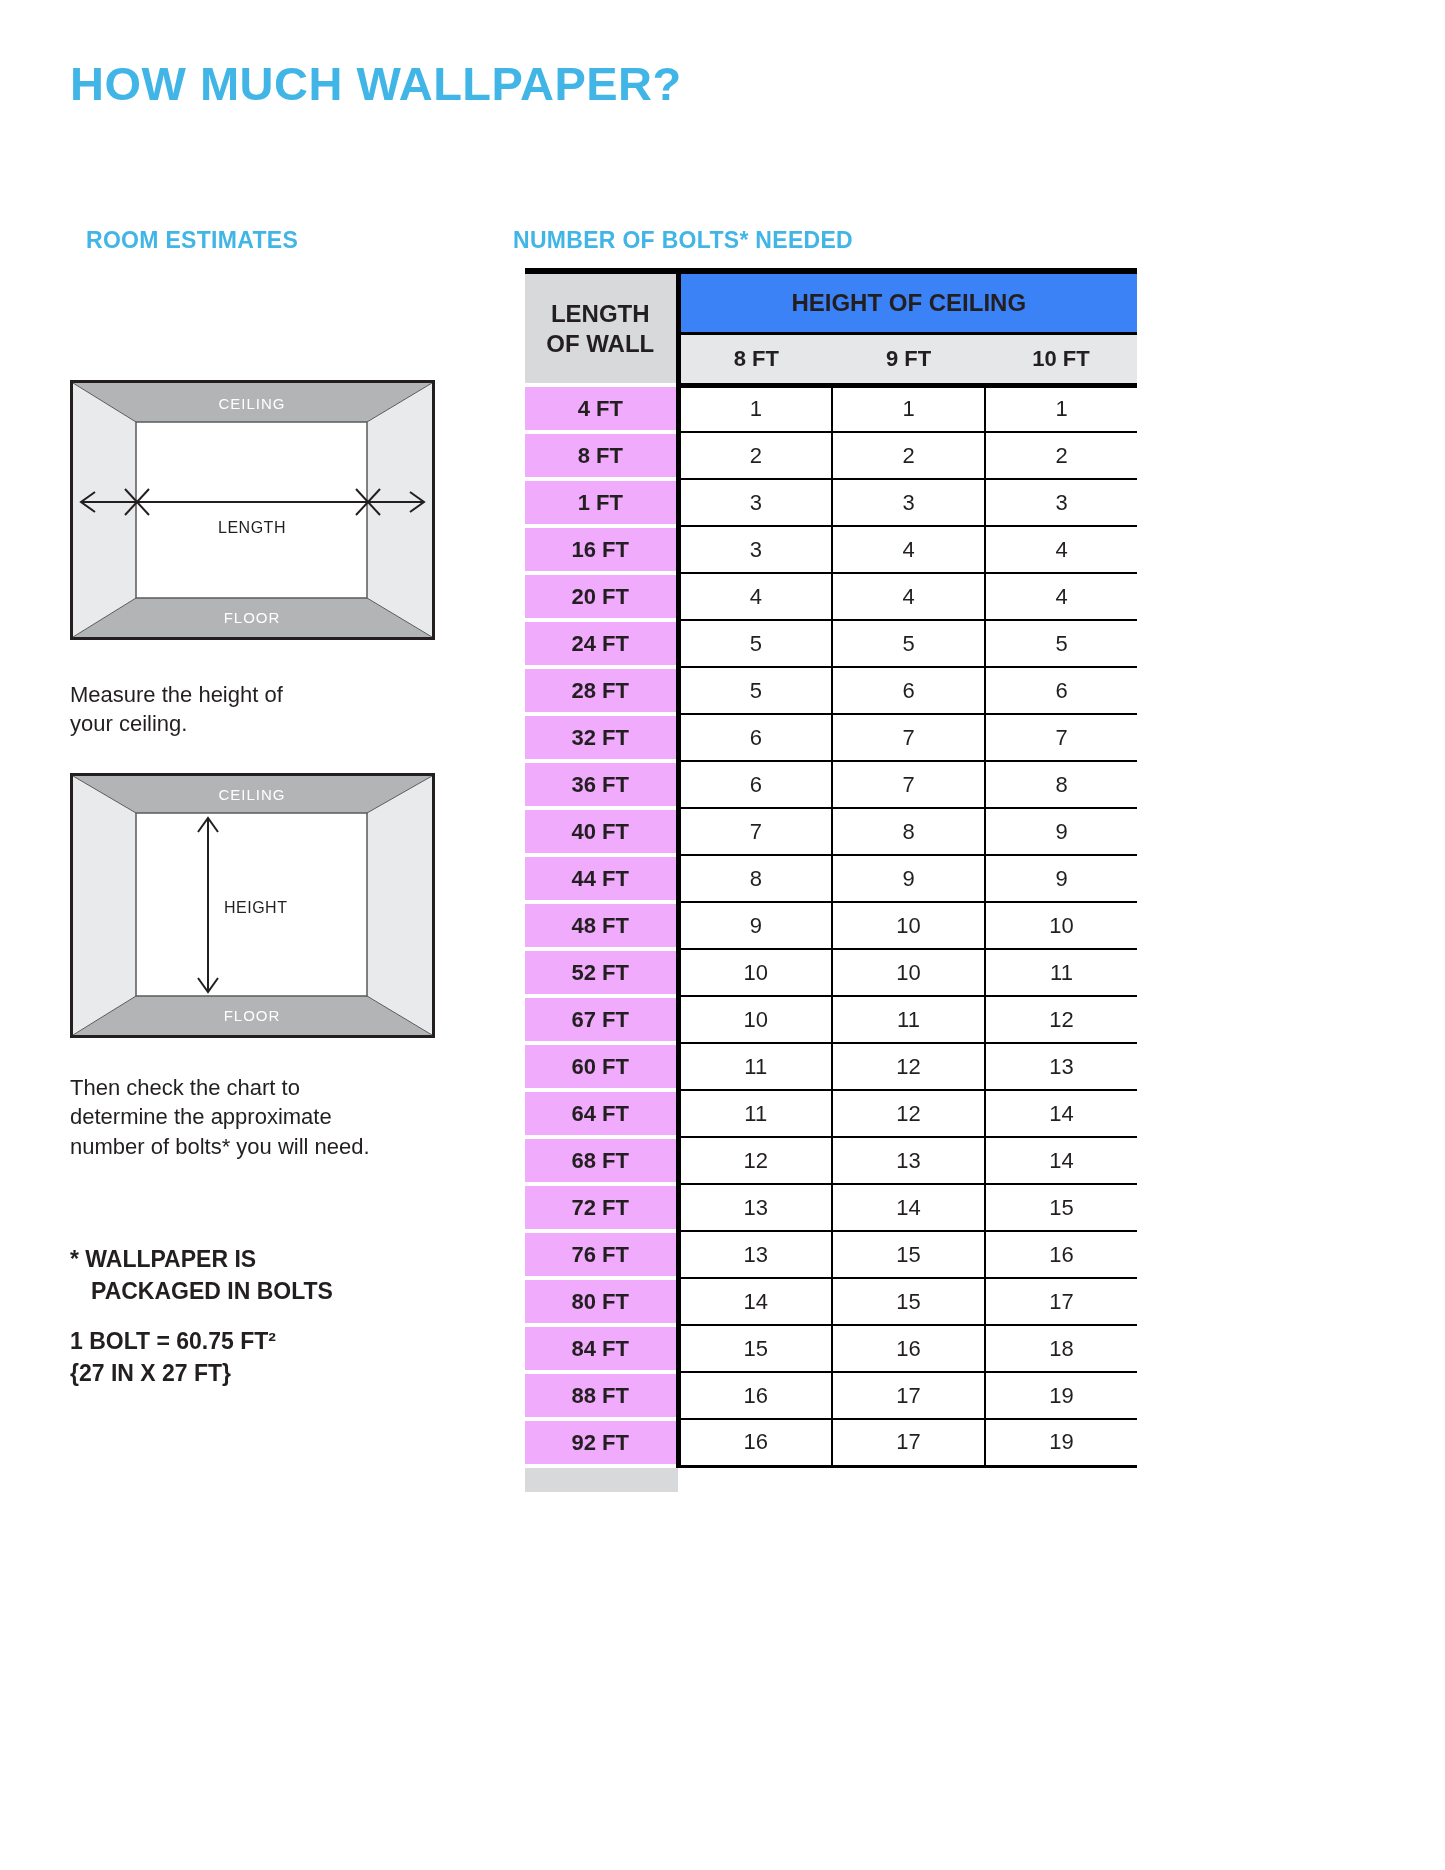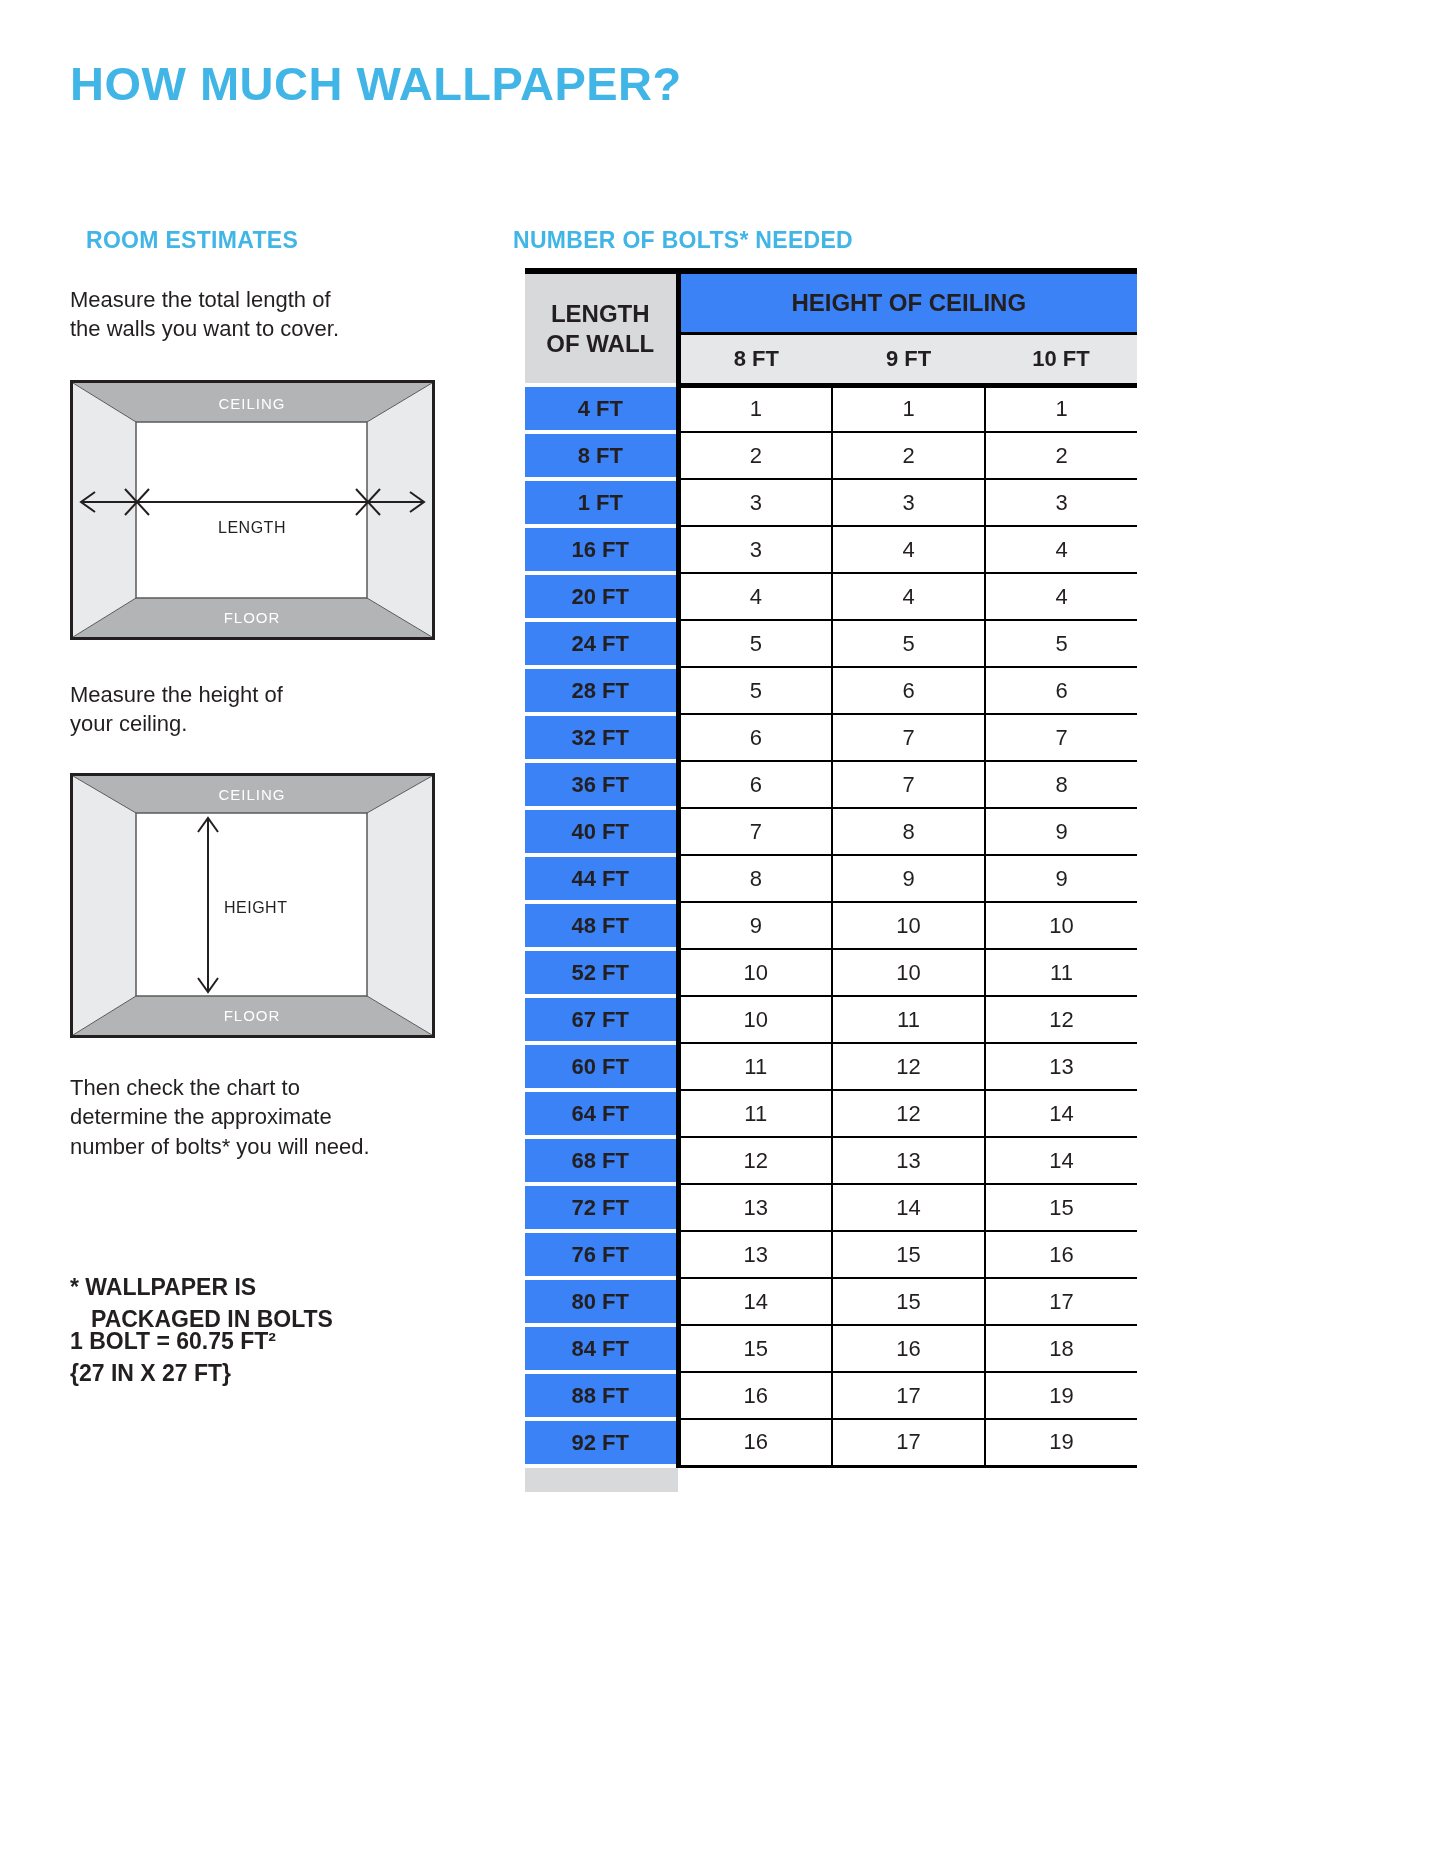--- a/index.html
+++ b/index.html
@@ -47,21 +47,21 @@
   #diagram-length { top: 380px; }
   #diagram-height { top: 773px; }
   .footnote {
     position: absolute;
     left: 70px;
     font-size: 23px;
     font-weight: bold;
     line-height: 1.4;
     color: #231f20;
   }
-  #footnote-bolts { top: 1243px; margin-top: 28px; }
+  #footnote-bolts { top: 1243px; }
   #footnote-bolts .indent { padding-left: 21px; }
   #bolt-size { top: 1325px; }
   
   .table-wrap { position: absolute; left: 525px; top: 268px; }
   table.bolts {
     border-collapse: collapse;
     table-layout: fixed;
     width: 612px;
     border-top: 6px solid #000;
   }
@@ -97,21 +97,21 @@
     font-weight: bold;
     font-size: 22px;
     text-align: center;
     vertical-align: middle;
     border-bottom: 5px solid #000;
     color: #231f20;
   }
   .sub-cell.first { border-left: 5px solid #000; }
   .len-cell {
     height: 47px;
-    background: #3b82f6;
+    background: #f0abfc;
     font-weight: bold;
     font-size: 22px;
     text-align: center;
     vertical-align: middle;
     border-bottom: 4px solid #ffffff;
     color: #231f20;
   }
   .val-cell {
     background: #ffffff;
     font-size: 22px;
@@ -133,22 +133,20 @@
 </head>
 <body>
 
 <div class="page">
 
   <h1 class="page-title">HOW MUCH WALLPAPER?</h1>
 
   <div id="room-estimates-heading" class="section-heading">ROOM ESTIMATES</div>
   <div id="table-heading" class="section-heading">NUMBER OF BOLTS* NEEDED</div>
 
-  <p id="step1" class="step-text">Measure the total length of
-the walls you want to cover.</p>
 
   <div id="diagram-length" class="diagram">
     <svg width="365" height="260" viewBox="0 0 365 260">
       <rect x="1.5" y="1.5" width="362" height="257" fill="#ffffff" stroke="#231f20" stroke-width="3"></rect>
       <polygon points="3,3 362,3 297,42 66,42" fill="#b2b4b6"></polygon>
       <polygon points="3,257 362,257 297,218 66,218" fill="#b2b4b6"></polygon>
       <polygon points="3,3 66,42 66,218 3,257" fill="#e9eaeb"></polygon>
       <polygon points="362,3 297,42 297,218 362,257" fill="#e9eaeb"></polygon>
       <rect x="66" y="42" width="231" height="176" fill="#ffffff" stroke="#5a5a5a" stroke-width="1.5"></rect>
       <line x1="3" y1="3" x2="66" y2="42" stroke="#5a5a5a" stroke-width="1"></line>

